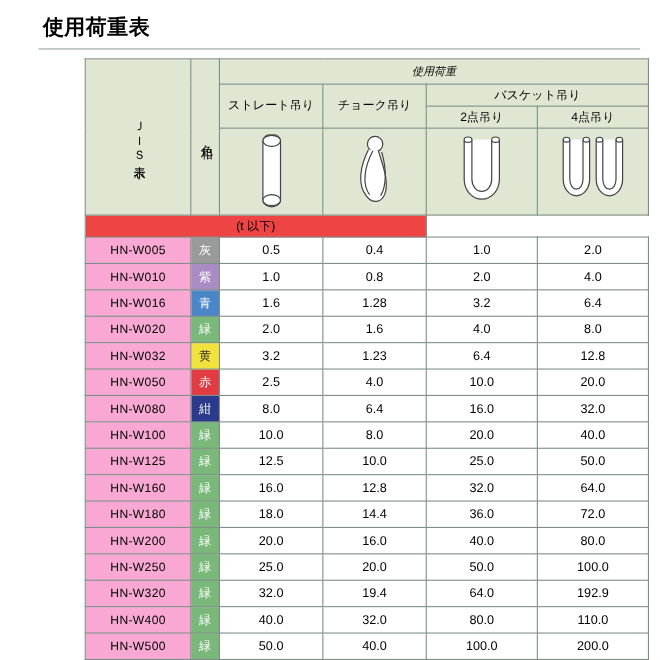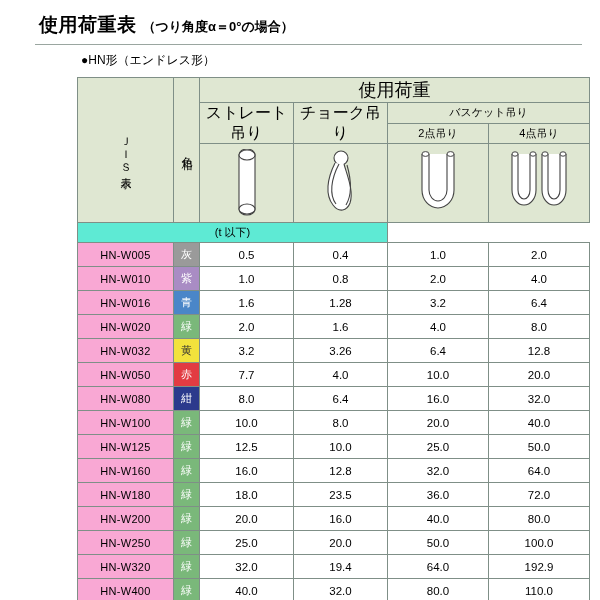--- a/index.html
+++ b/index.html
@@ -59,38 +59,39 @@
     padding: 0;
     text-align: center;
     vertical-align: middle;
     font-weight: normal;
   }
   .hdr {
     background: #dfe7d2;
   }
   .hdr-top {
     height: 22px;
-    font-size: 18px;
+    font-size: 10px;
+    font-style: italic;
   }
   .hdr-mid {
     height: 34px;
-    font-size: 16px;
+    font-size: 11px;
     line-height: 1.25;
   }
   .hdr-sub {
     height: 19px;
     font-size: 11px;
   }
   .pic-row td {
     height: 78px;
     background: #dfe7d2;
   }
   .unit-row td {
     height: 19px;
-    background: #5eead4;
+    background: #ef4444;
     font-size: 11px;
   }
   .jis-cell {
     width: 96px;
     background: #dfe7d2;
     font-size: 11px;
     line-height: 1.35;
     letter-spacing: 2px;
   }
   .color-cell-head {
@@ -124,25 +125,23 @@
   }
   svg { display: block; margin: 0 auto; }
 </style>
 </head>
 <body>
 
 <div class="page">
 
   <div class="title-row">
     <span class="title-main">使用荷重表</span>
-    <span class="title-sub">（つり角度α＝0°の場合）</span>
   </div>
   <div class="title-rule"></div>
 
-  <div class="subtitle">●HN形（エンドレス形）</div>
 
   <table class="wl">
     <colgroup>
       <col style="width:96px">
       <col style="width:26px">
       <col style="width:94px">
       <col style="width:94px">
       <col style="width:101px">
       <col style="width:101px">
     </colgroup>
@@ -236,28 +235,28 @@
           <td class="color-cell" style="background: rgb(122, 184, 122);">緑</td>
           <td class="val-cell">2.0</td>
           <td class="val-cell">1.6</td>
           <td class="val-cell">4.0</td>
           <td class="val-cell">8.0</td>
         </tr>
         <tr>
           <td class="code-cell">HN-W032</td>
           <td class="color-cell" style="background: rgb(242, 226, 60); color: rgb(51, 51, 51);">黄</td>
           <td class="val-cell">3.2</td>
-          <td class="val-cell">3.26</td>
+          <td class="val-cell">1.23</td>
           <td class="val-cell">6.4</td>
           <td class="val-cell">12.8</td>
         </tr>
         <tr>
           <td class="code-cell">HN-W050</td>
           <td class="color-cell" style="background: rgb(226, 59, 66);">赤</td>
-          <td class="val-cell">7.7</td>
+          <td class="val-cell">2.5</td>
           <td class="val-cell">4.0</td>
           <td class="val-cell">10.0</td>
           <td class="val-cell">20.0</td>
         </tr>
         <tr>
           <td class="code-cell">HN-W080</td>
           <td class="color-cell" style="background: rgb(43, 58, 140);">紺</td>
           <td class="val-cell">8.0</td>
           <td class="val-cell">6.4</td>
           <td class="val-cell">16.0</td>
@@ -284,21 +283,21 @@
           <td class="color-cell" style="background: rgb(122, 184, 122);">緑</td>
           <td class="val-cell">16.0</td>
           <td class="val-cell">12.8</td>
           <td class="val-cell">32.0</td>
           <td class="val-cell">64.0</td>
         </tr>
         <tr>
           <td class="code-cell">HN-W180</td>
           <td class="color-cell" style="background: rgb(122, 184, 122);">緑</td>
           <td class="val-cell">18.0</td>
-          <td class="val-cell">23.5</td>
+          <td class="val-cell">14.4</td>
           <td class="val-cell">36.0</td>
           <td class="val-cell">72.0</td>
         </tr>
         <tr>
           <td class="code-cell">HN-W200</td>
           <td class="color-cell" style="background: rgb(122, 184, 122);">緑</td>
           <td class="val-cell">20.0</td>
           <td class="val-cell">16.0</td>
           <td class="val-cell">40.0</td>
           <td class="val-cell">80.0</td>

